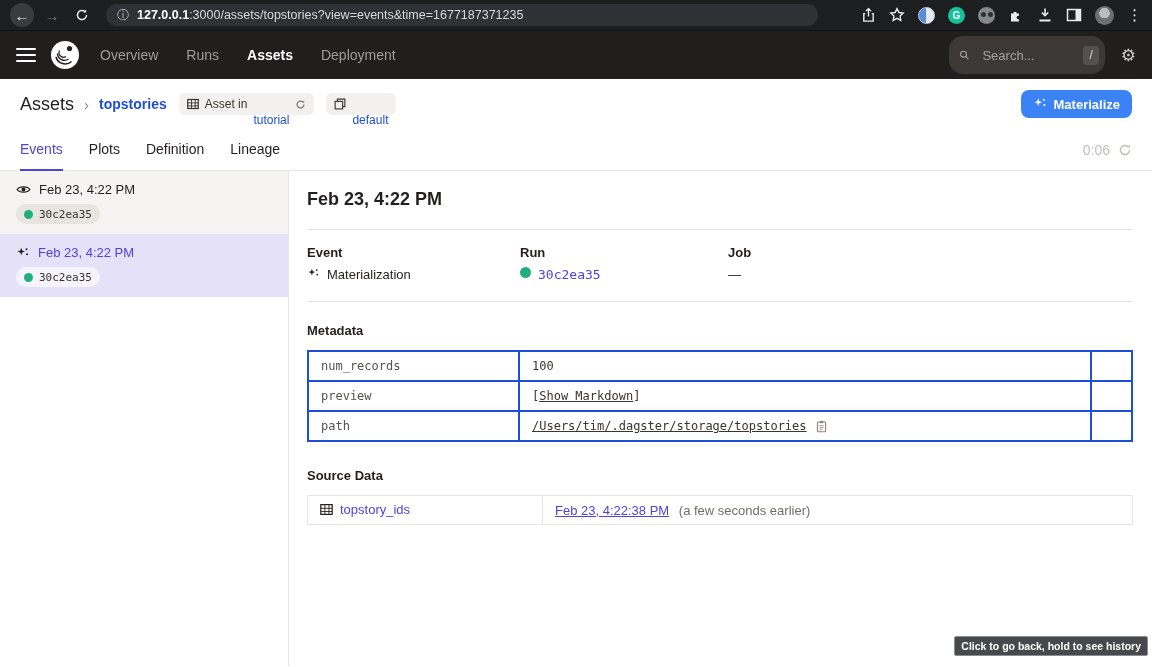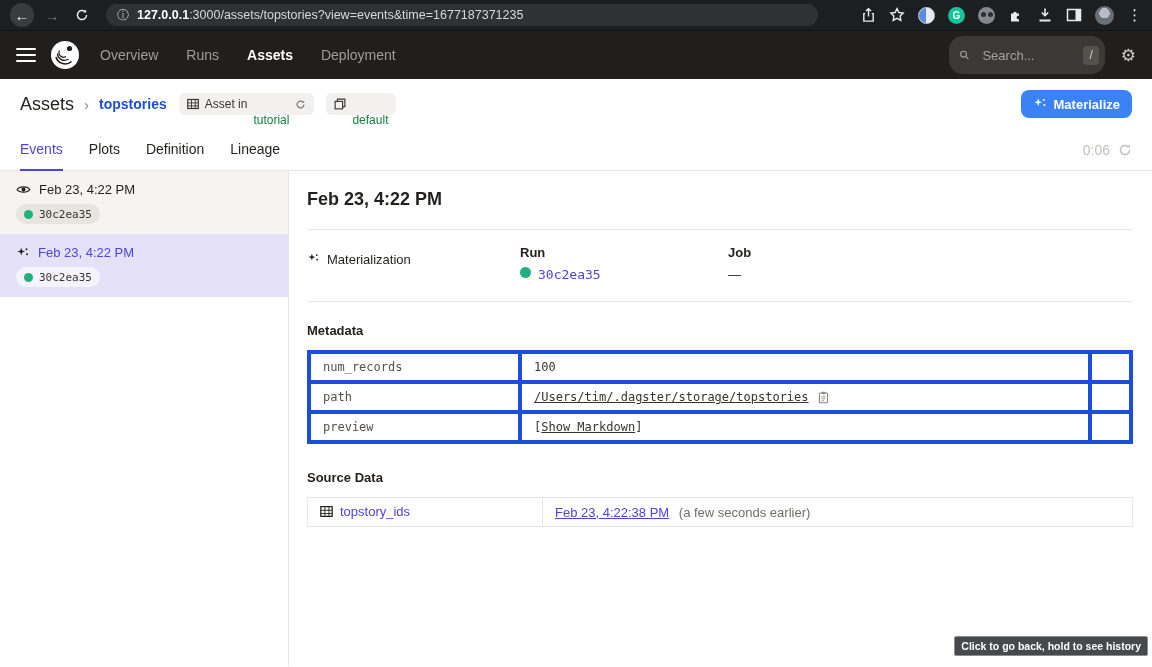--- a/index.html
+++ b/index.html
@@ -61,21 +61,21 @@
     color: #d6d3cf; font-size: 12px; display: flex; align-items: center; justify-content: center; }
   .gear { color: #cbc8c4; font-size: 17px; line-height: 1; }
 
   
   .page-header { height: 50px; display: flex; align-items: center; padding: 0 20px; background: #fff; }
   .crumb-root { font-size: 18px; color: #231f1d; }
   .crumb-sep { font-size: 15px; color: #8c8884; margin: 0 10px; }
   .crumb-leaf { font-size: 14px; font-weight: 700; color: #1d4ed8; }
   .badge { display: inline-flex; align-items: center; gap: 6px; height: 22px; padding: 0 8px;
     background: #f2f1ef; border-radius: 6px; font-size: 12px; color: #38352f; margin-left: 12px; }
-  .badge .lnk { color: #15803d; margin-top: 32px; }
+  .badge .lnk { color: #1d4ed8; margin-top: 32px; }
   .badge svg { flex: none; }
   .materialize-btn { margin-left: auto; height: 28px; background: #3b82f6; color: #fff;
     border: none; border-radius: 8px; padding: 0 12px; font-size: 13px; font-weight: 600;
     display: flex; align-items: center; gap: 7px; font-family: "Liberation Sans", sans-serif; }
 
   
   .tabs { height: 42px; border-bottom: 1px solid #e8e6e3; display: flex; align-items: stretch;
     padding: 0 20px; gap: 26px; background: #fff; }
   .tab { font-size: 14px; color: #231f1d; display: flex; align-items: center;
     border-bottom: 2px solid transparent; margin-bottom: -1px; }
@@ -102,21 +102,21 @@
   .detail { flex: 1; padding: 18px 19px 0 18px; position: relative; }
   .detail h1 { font-size: 18px; font-weight: 700; color: #231f1d; }
   .rule { border: 0; border-top: 1px solid #e8e6e3; margin-top: 19px; }
   .info-grid { display: grid; grid-template-columns: 213px 208px 1fr; margin-top: 15px; }
   .info-label { font-size: 13px; font-weight: 700; color: #231f1d; }
   .info-value { margin-top: 7px; display: flex; gap: 7px; font-size: 13px; color: #231f1d; }
   .run-link { font-family: "DejaVu Sans Mono", monospace; font-size: 13px; color: #4f43dd; text-decoration: none; }
   .section-label { font-size: 13px; font-weight: 700; color: #231f1d; margin-top: 21px; }
   table.meta { width: 100%; border-collapse: collapse; margin-top: 12px;
     font-family: "DejaVu Sans Mono", monospace; font-size: 12px; color: #38352f; }
-  table.meta td { border: 4px solid #1d4ed8; height: 30px; padding: 0 12px; }
+  table.meta td { border: 2px solid #1d4ed8; height: 30px; padding: 0 12px; }
   table.meta td.k { width: 211px; color: #55524e; }
   table.meta td.spacer { width: 41px; }
   .md-link { color: #38352f; text-decoration: underline; }
   .path-cell { display: flex; align-items: center; gap: 8px; }
   table.src { width: 100%; border-collapse: collapse; margin-top: 12px; font-size: 13px; }
   table.src td { border: 1px solid #e8e6e3; height: 29px; padding: 0 12px; }
   table.src td.a { width: 235px; }
   .asset-link { color: #4f43dd; text-decoration: none; display: inline-flex; align-items: center; gap: 7px; }
   .ts-link { color: #4f43dd; }
   .ts-note { color: #706d68; margin-left: 6px; }
@@ -284,20 +284,21 @@
     </div>
 
   </div>
 
   <div class="detail">
     <h1>Feb 23, 4:22 PM</h1>
     <hr class="rule">
 
     <div class="info-grid">
       <div>
+        <div class="info-label">Event</div>
         <div class="info-value">
           <svg width="13" height="13" viewBox="0 0 16 16">
             <path d="M6 2 L7.1 5.2 L10.3 6.3 L7.1 7.4 L6 10.6 L4.9 7.4 L1.7 6.3 L4.9 5.2 Z" fill="#231f1d"></path>
             <circle cx="12" cy="3.8" r="1.1" fill="#231f1d"></circle>
             <circle cx="12.6" cy="9.4" r="1.1" fill="#231f1d"></circle>
           </svg>
           <span>Materialization</span>
         </div>
       </div>
       <div>
@@ -316,40 +317,40 @@
     </div>
 
     <hr class="rule">
 
     <div class="section-label">Metadata</div>
     <table class="meta">
       <tbody>
           <tr>
         <td class="k">num_records</td>
         <td>100</td>
+        <td class="spacer"></td>
+      </tr>
+      <tr>
+        <td class="k">preview</td>
+        <td>
+          <span>[</span><a class="md-link" href="#">Show Markdown</a><span>]</span>
+        </td>
         <td class="spacer"></td>
       </tr>
       <tr>
         <td class="k">path</td>
         <td>
           <span class="path-cell">
             <a class="md-link" href="#">/Users/tim/.dagster/storage/topstories</a>
             <svg width="13" height="13" viewBox="0 0 16 16">
               <rect x="3" y="2.5" width="10" height="12" rx="1" stroke="#8c8984" stroke-width="1.4" fill="none"></rect>
               <rect x="5.7" y="1" width="4.6" height="3" rx="0.8" fill="#8c8984"></rect>
               <path d="M5.5 7 h5 M5.5 9.5 h5 M5.5 12 h3" stroke="#8c8984" stroke-width="1.1"></path>
             </svg>
           </span>
-        </td>
-        <td class="spacer"></td>
-      </tr>
-      <tr>
-        <td class="k">preview</td>
-        <td>
-          <span>[</span><a class="md-link" href="#">Show Markdown</a><span>]</span>
         </td>
         <td class="spacer"></td>
       </tr>
     </tbody>
       </table>
 
     <div class="section-label" style="margin-top:26px;">Source Data</div>
     <table class="src">
       <tbody>
           <tr>

